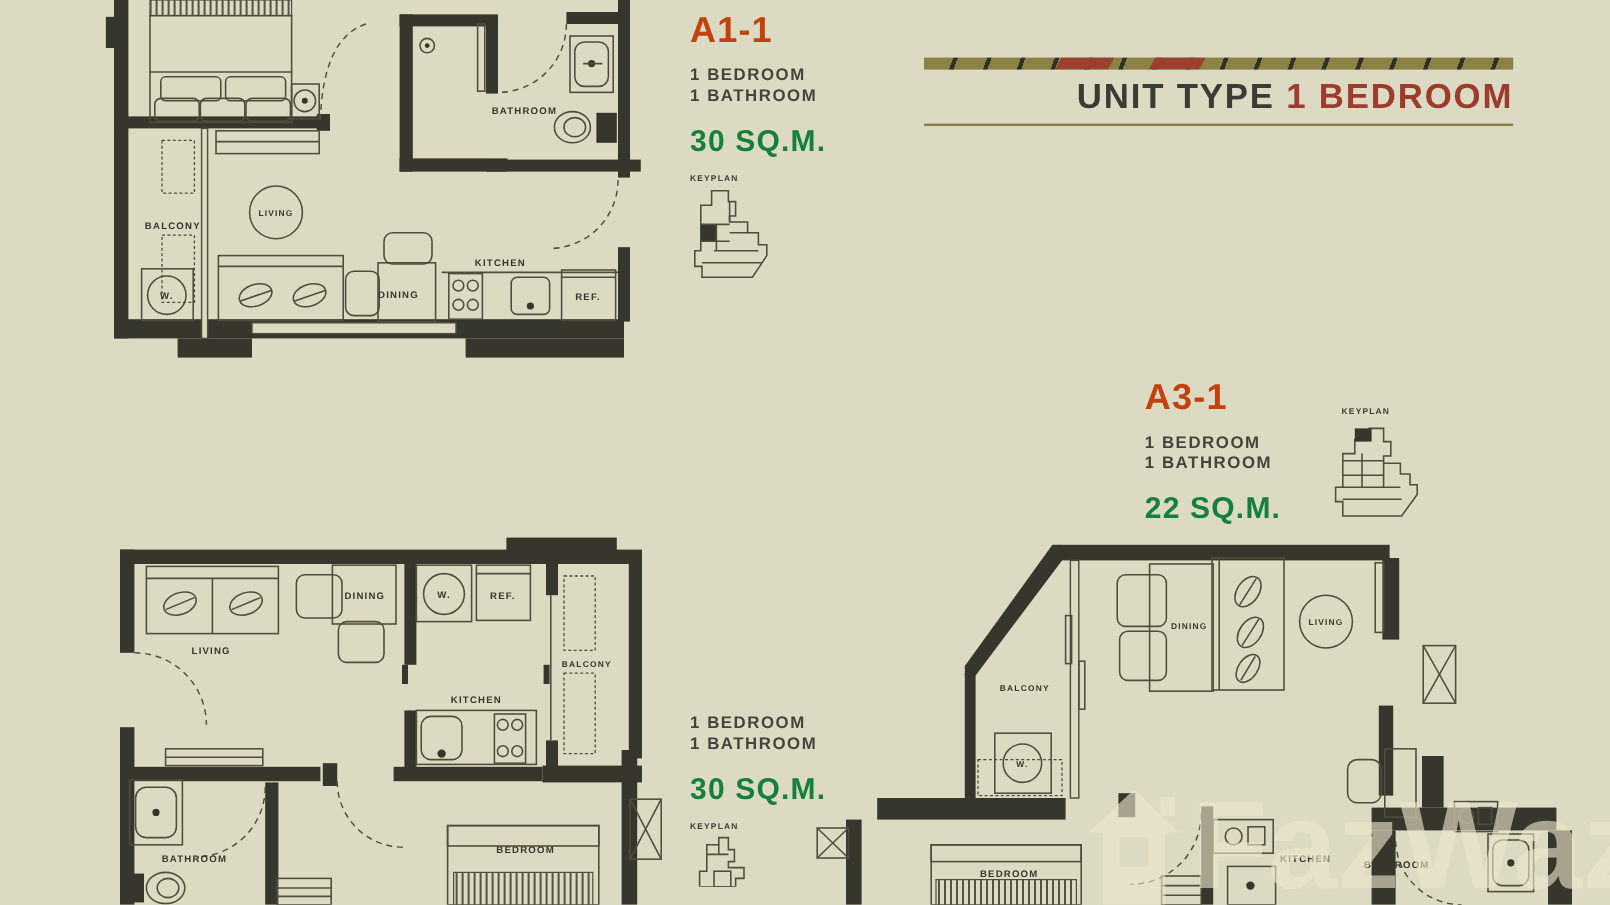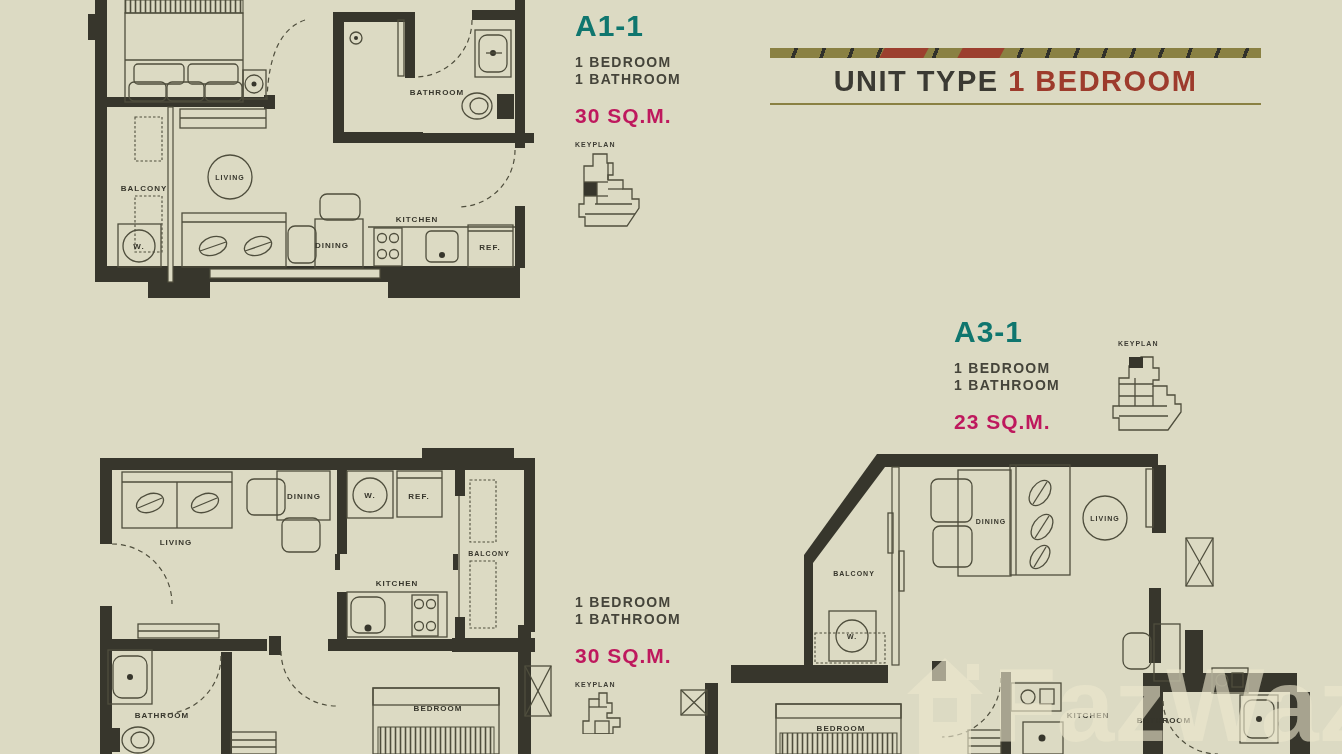--- a/index.html
+++ b/index.html
@@ -1,32 +1,32 @@
 <!DOCTYPE html>
 <html><head>
 <meta charset="utf-8">
 <style>
   html,body{margin:0;padding:0}
   body{width:1342px;height:754px;position:relative;overflow:hidden;
        background:#dcdac3;font-family:"Liberation Sans",sans-serif}
   .abs{position:absolute}
 
   
-  .unit-code{font-size:30px;font-weight:bold;color:#0f766e;letter-spacing:1px;line-height:36px}
+  .unit-code{font-size:30px;font-weight:bold;color:#c2410c;letter-spacing:1px;line-height:36px}
   .unit-detail{font-size:14px;color:#45443a;letter-spacing:1.3px;line-height:17px;margin-top:10px;font-weight:bold}
-  .unit-area{font-size:21px;font-weight:bold;color:#be185d;letter-spacing:1px;margin-top:16px}
+  .unit-area{font-size:25px;font-weight:bold;color:#15803d;letter-spacing:1px;margin-top:16px}
   .keyplan-label{font-size:7px;font-weight:bold;color:#3e3d35;letter-spacing:1px;margin-top:13px}
   .keyplan-label.solo{margin-top:0}
 
   
   #header{left:770px;top:48px;width:491px}
   .band{height:10px;position:relative;overflow:hidden;
         background:repeating-linear-gradient(110deg,#8a8143 0 23px,#30302a 23px 26.5px)}
   .band .red{position:absolute;top:0;height:100%;background:#9c3f2e;transform:skewX(-28deg)}
-  .header-title{margin-top:7px;text-align:center;font-size:29px;font-weight:bold;
+  .header-title{margin-top:7px;text-align:right;font-size:29px;font-weight:bold;
                 letter-spacing:1.5px;color:#3b3a33;line-height:33px;white-space:nowrap}
   .header-title .accent{color:#9d3b2c}
   .header-rule{height:2px;background:#8a8143;margin-top:5px}
 
   
   svg .wall{fill:#37362c}
   svg .ln{fill:none;stroke:#4f4e3d;stroke-width:1.3}
   svg .lnb{fill:#dcdac3;stroke:#4f4e3d;stroke-width:1.2}
   svg .dsh{fill:none;stroke:#4f4e3d;stroke-width:1.2;stroke-dasharray:5 4}
   svg .dsh2{fill:none;stroke:#4f4e3d;stroke-width:1.1;stroke-dasharray:2.5 2}
@@ -190,21 +190,21 @@
   </div>
   <div class="header-rule"></div>
 </div>
 
 <div class="abs" style="left:954px;top:314px;width:120px">
   <div class="unit-code">A3-1</div>
   <div class="unit-detail">
     <div>1 BEDROOM</div>
     <div>1 BATHROOM</div>
   </div>
-  <div class="unit-area">23 SQ.M.</div>
+  <div class="unit-area">22 SQ.M.</div>
 </div>
 <div class="abs keyplan-label solo" style="left:1118px;top:340px">KEYPLAN</div>
 <svg class="abs" style="left:1105px;top:350px" width="82" height="82" viewBox="0 0 82 82">
   <polygon class="ln" points="24,16 36,16 36,7 48,7 48,18 54,18 54,30 48,30 48,36 62,36 62,45 70,45 70,54 76,54 76,62 63,80 14,80 14,68 8,68 8,56 14,56 14,28 24,28"></polygon>
   <rect class="wall" x="24" y="7" width="14" height="11"></rect>
   <line class="ln" x1="14" y1="34" x2="48" y2="34"></line>
   <line class="ln" x1="14" y1="46" x2="48" y2="46"></line>
   <line class="ln" x1="14" y1="56" x2="62" y2="56"></line>
   <line class="ln" x1="14" y1="66" x2="63" y2="66"></line>
   <line class="ln" x1="30" y1="28" x2="30" y2="56"></line>

